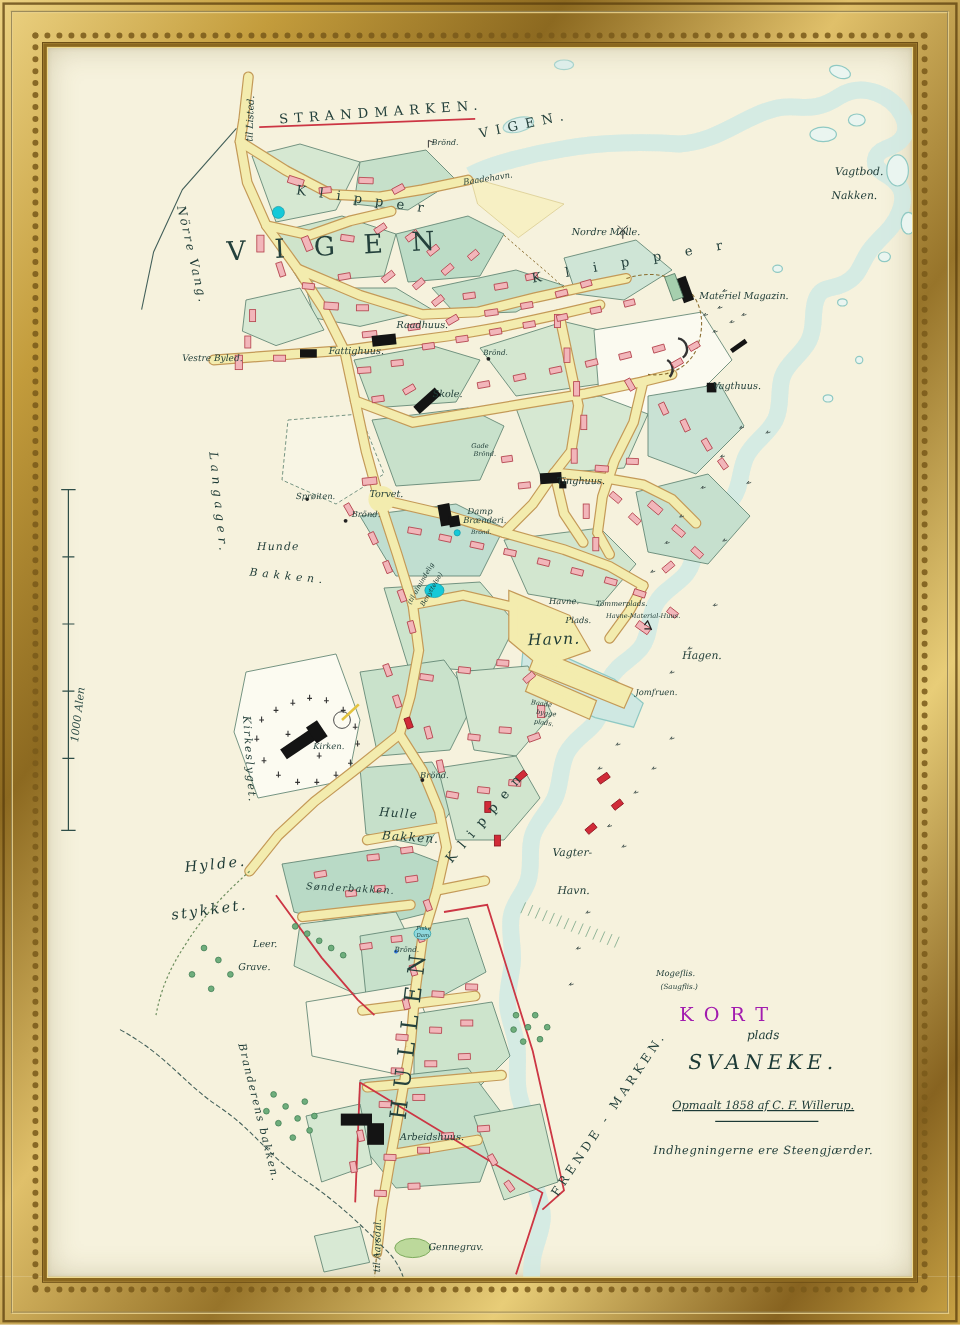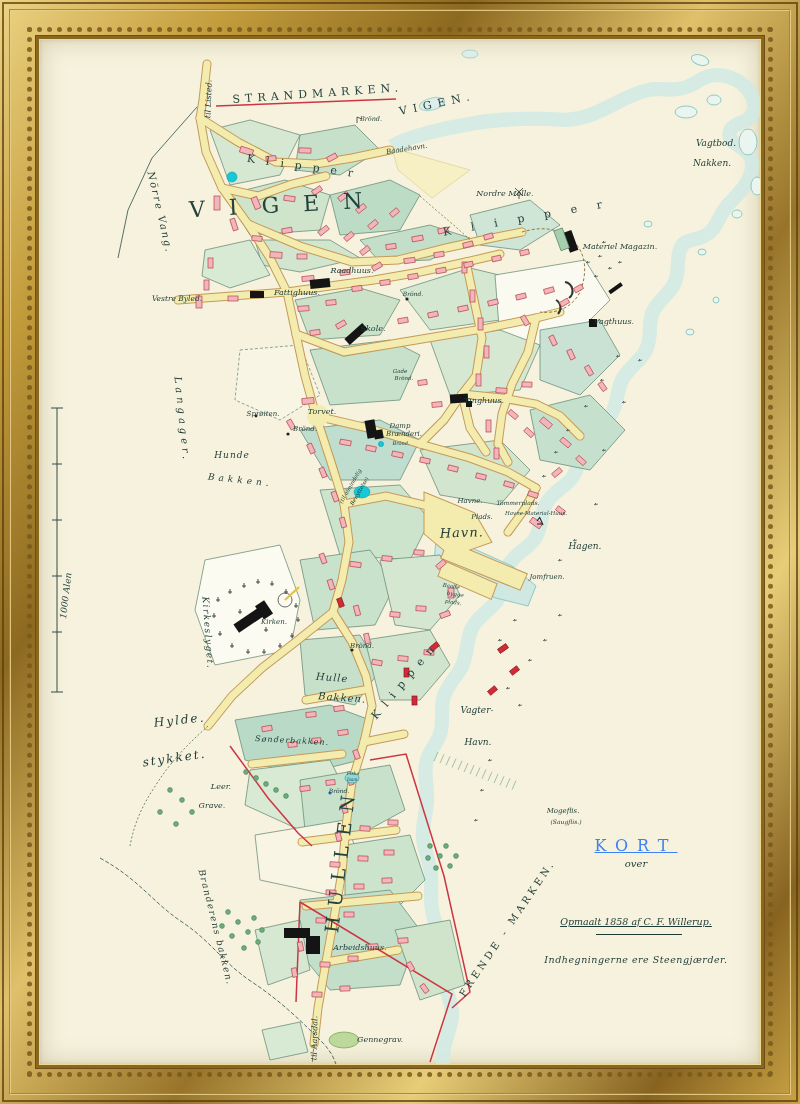--- a/index.html
+++ b/index.html
@@ -7,21 +7,21 @@
   .frame-fallback{position:absolute;inset:0;border:40px solid #c9a344;z-index:4;
          border-image:linear-gradient(125deg,#ecd282,#c39c3c 15%,#8c6920 30%,#e0c06a 45%,#97742a 60%,#e8cd78 75%,#876320 90%,#caa445) 40;}
   .frame-edge{position:absolute;inset:2px;border:2px solid rgba(90,62,12,.75);z-index:6;pointer-events:none;}
   .frame-groove{position:absolute;inset:9px;border:2px groove #e8d08a;opacity:.9;z-index:6;pointer-events:none;}
   .frame-bead{position:absolute;inset:27px;border:5px dotted rgba(122,90,26,.85);z-index:6;pointer-events:none;}
   .frame-lip{position:absolute;inset:36px;border:3px solid #8a671f;box-shadow:inset 0 0 0 1px #ecd astronomy;box-shadow:inset 0 0 0 1px #eed98e,0 0 0 1px #6d4f16;z-index:6;pointer-events:none;}
   
   .paper{position:absolute;inset:39px;background:#f6f2dd;
          box-shadow:inset 0 0 26px rgba(116,96,40,.28), inset 0 0 4px rgba(90,70,20,.25);z-index:1;}
   .map-svg{position:absolute;inset:0;z-index:2;}
-  .t-kort{position:absolute;left:566px;top:836px;width:140px;font-size:16px;letter-spacing:9px;color:#3b82f6;z-index:3;text-align:center;text-decoration:underline;}
+  .t-kort{position:absolute;left:566px;top:836px;width:140px;font-size:16px;letter-spacing:9px;color:#a21caf;z-index:3;text-align:left;}
   .t-over{position:absolute;left:566px;top:858px;width:140px;font-size:10px;font-style:italic;color:#1c3a36;z-index:3;text-align:center;}
   .t-svaneke{position:absolute;left:546px;top:876px;width:180px;font-size:17px;font-style:italic;letter-spacing:4px;color:#1c3a36;z-index:3;text-align:center;}
   .t-surv{position:absolute;left:536px;top:916px;width:200px;font-size:9.5px;font-style:italic;color:#1c3a36;z-index:3;text-align:center;text-decoration:underline;}
   .t-underline{position:absolute;left:596px;top:934px;width:86px;border-bottom:1px solid #1c3a36;z-index:3;}
   .t-note{position:absolute;left:520px;top:954px;width:232px;font-size:9.5px;font-style:italic;color:#1c3a36;z-index:3;text-align:center;letter-spacing:.5px;}
   
   .scale-label{position:absolute;left:58px;top:618px;z-index:3;font-size:9px;font-style:italic;color:#2e4d48;transform:rotate(-83deg);transform-origin:left top;}
   
   text.lbl{fill:#1d3a35;font-family:"DejaVu Serif",serif;}
   text.pl{font-style:italic;}
@@ -526,21 +526,22 @@
         <text x="353" y="781" font-size="4.5" text-anchor="middle" class="lbl pl">Dam.</text>
         <text x="339" y="793" font-size="6" text-anchor="middle" class="lbl pl">Brönd.</text>
         <text x="360" y="950" font-size="8" text-anchor="middle" class="lbl pl">Arbeidshuus.</text>
         <text x="380" y="1042" font-size="8" text-anchor="middle" class="lbl pl">Gennegrav.</text>
         <text x="563" y="813" font-size="7" text-anchor="middle" class="lbl pl">Mogeflis.</text>
         <text x="566" y="824" font-size="6" text-anchor="middle" class="lbl pl">(Saugflis.)</text>
       </g>
   </svg>
 
   <div class="t-kort">KORT</div>
-  <div class="t-over">over</div>
+  <div class="t-over">plads</div>
+  <div class="t-svaneke">SVANEKE.</div>
   <div class="t-surv">Opmaalt 1858 af C. F. Willerup.</div>
   <div class="t-underline"></div>
   <div class="t-note">Indhegningerne ere Steengjærder.</div>
   <div class="scale-label">1000 Alen</div>
 
   <div class="frame-fallback"></div>
   <div class="frame-edge"></div>
   <div class="frame-groove"></div>
   <div class="frame-bead"></div>
   <div class="frame-lip"></div>

